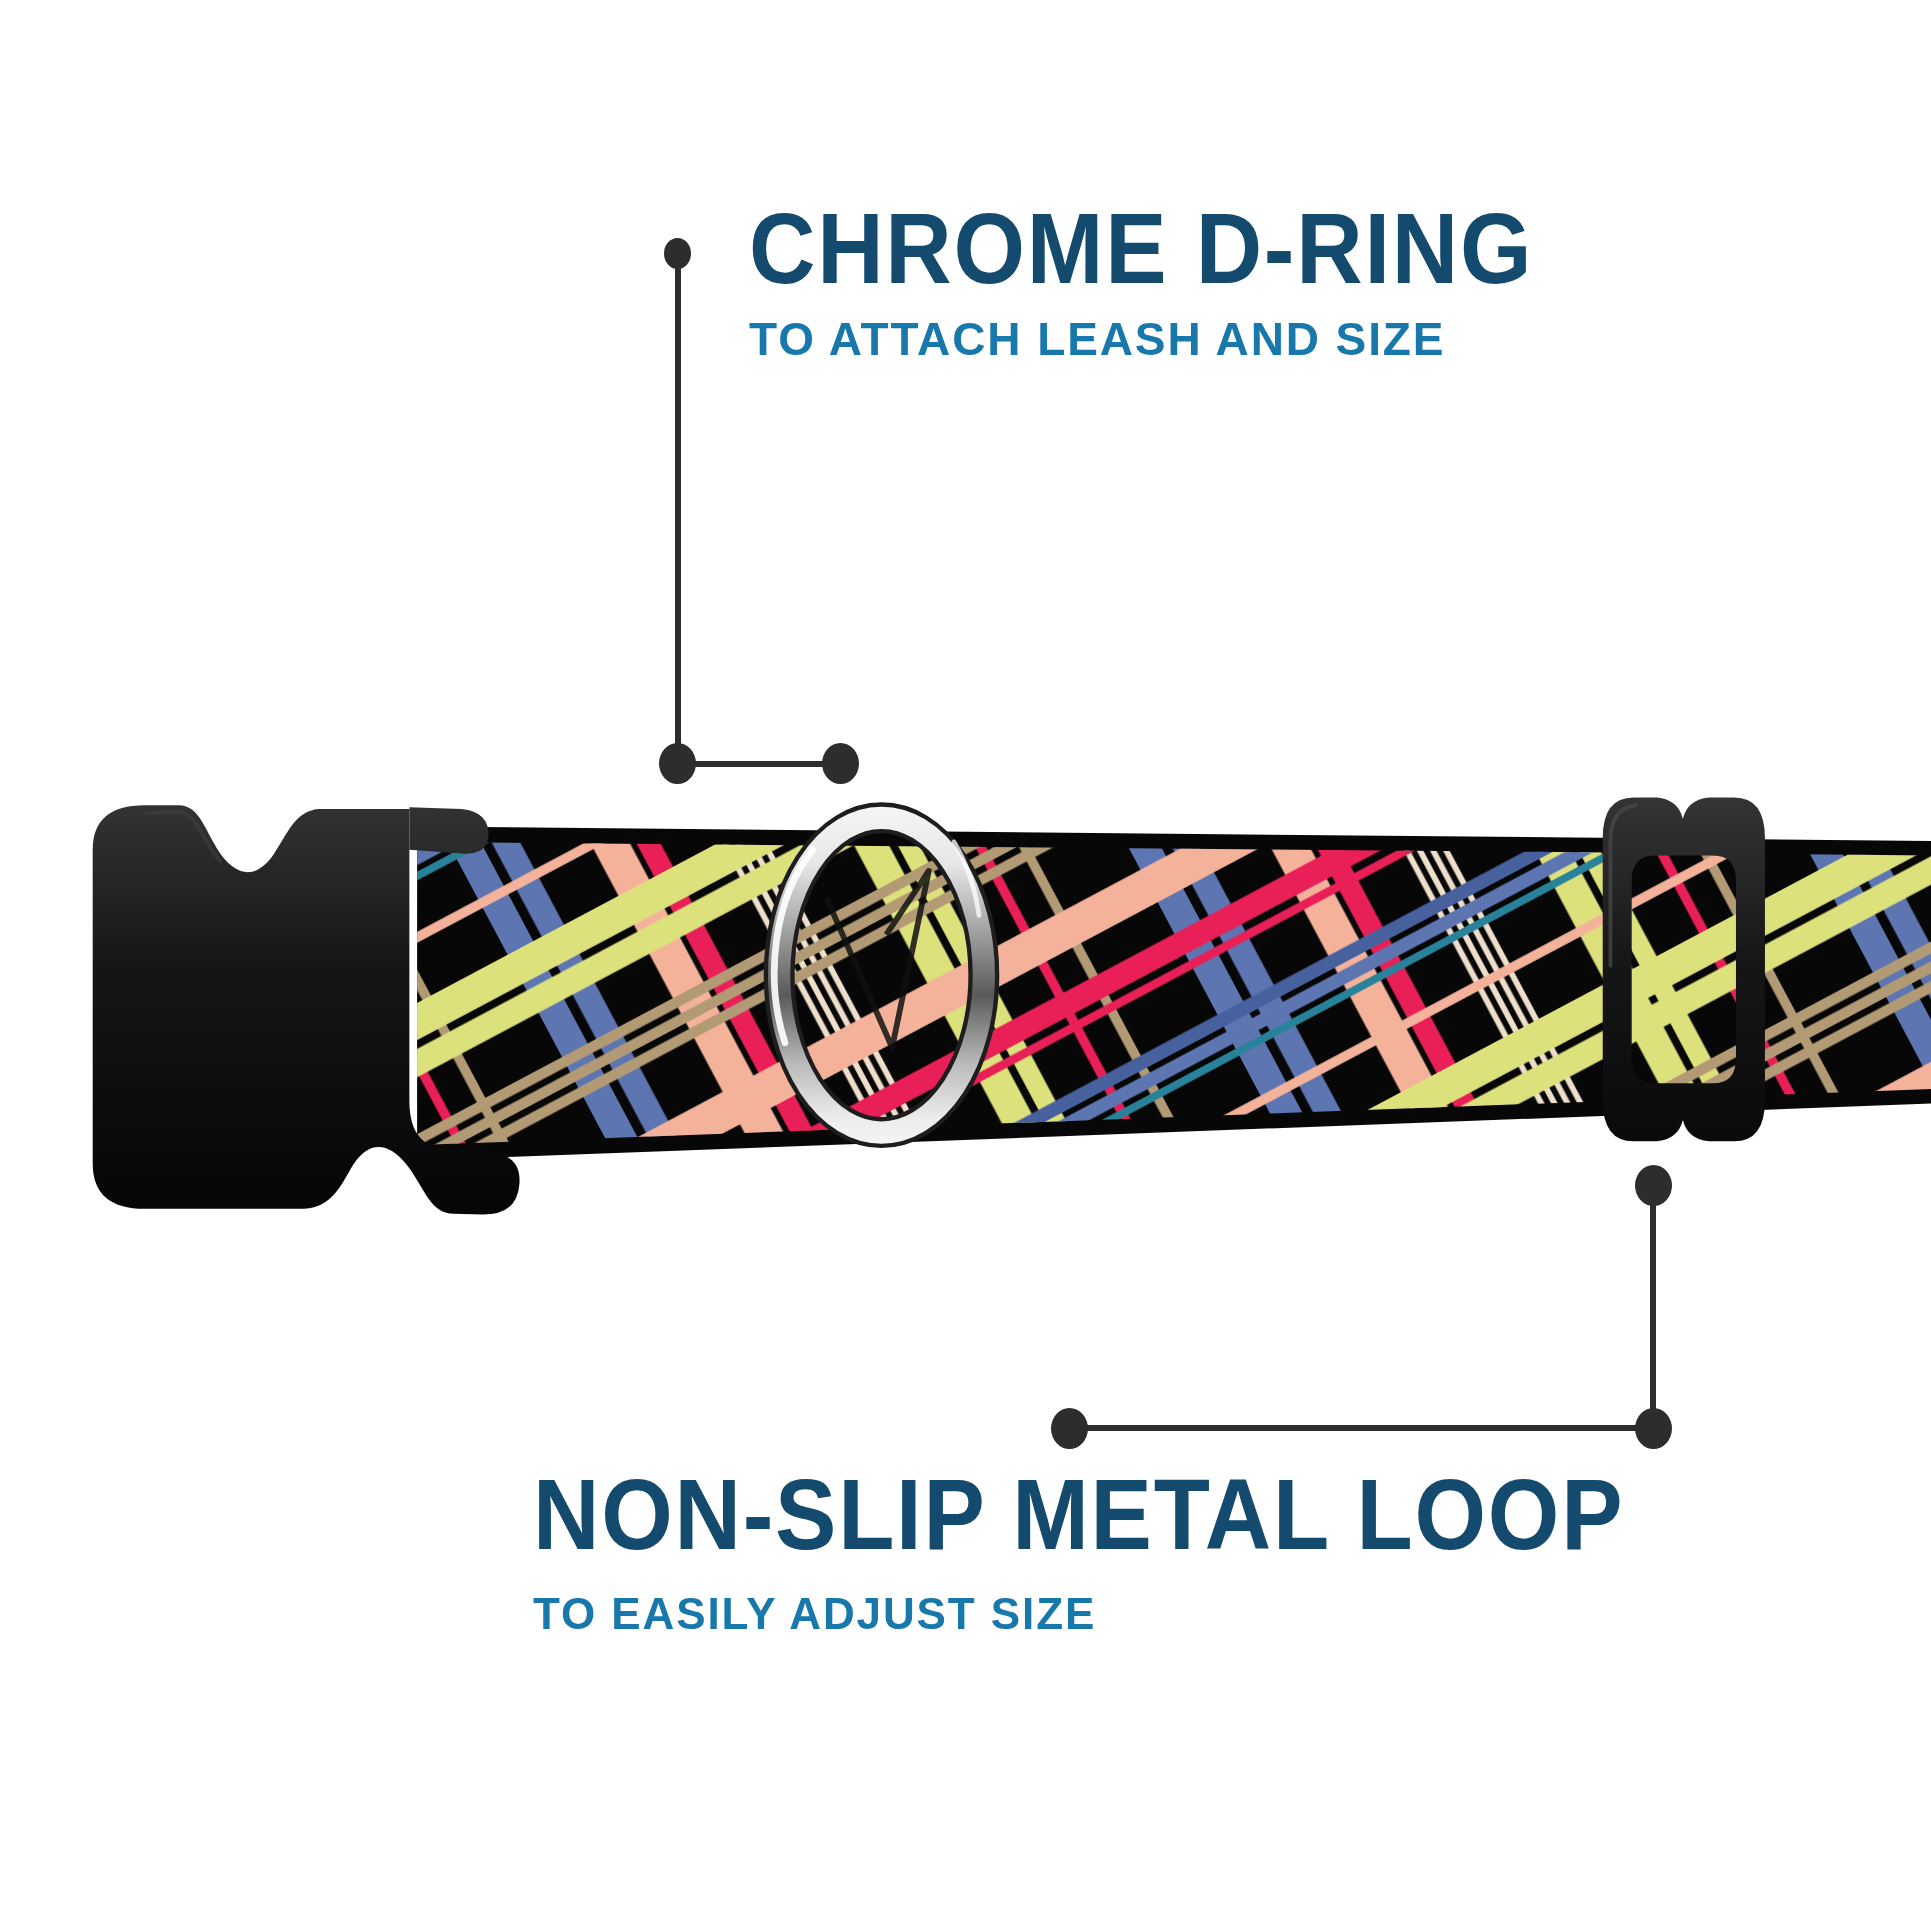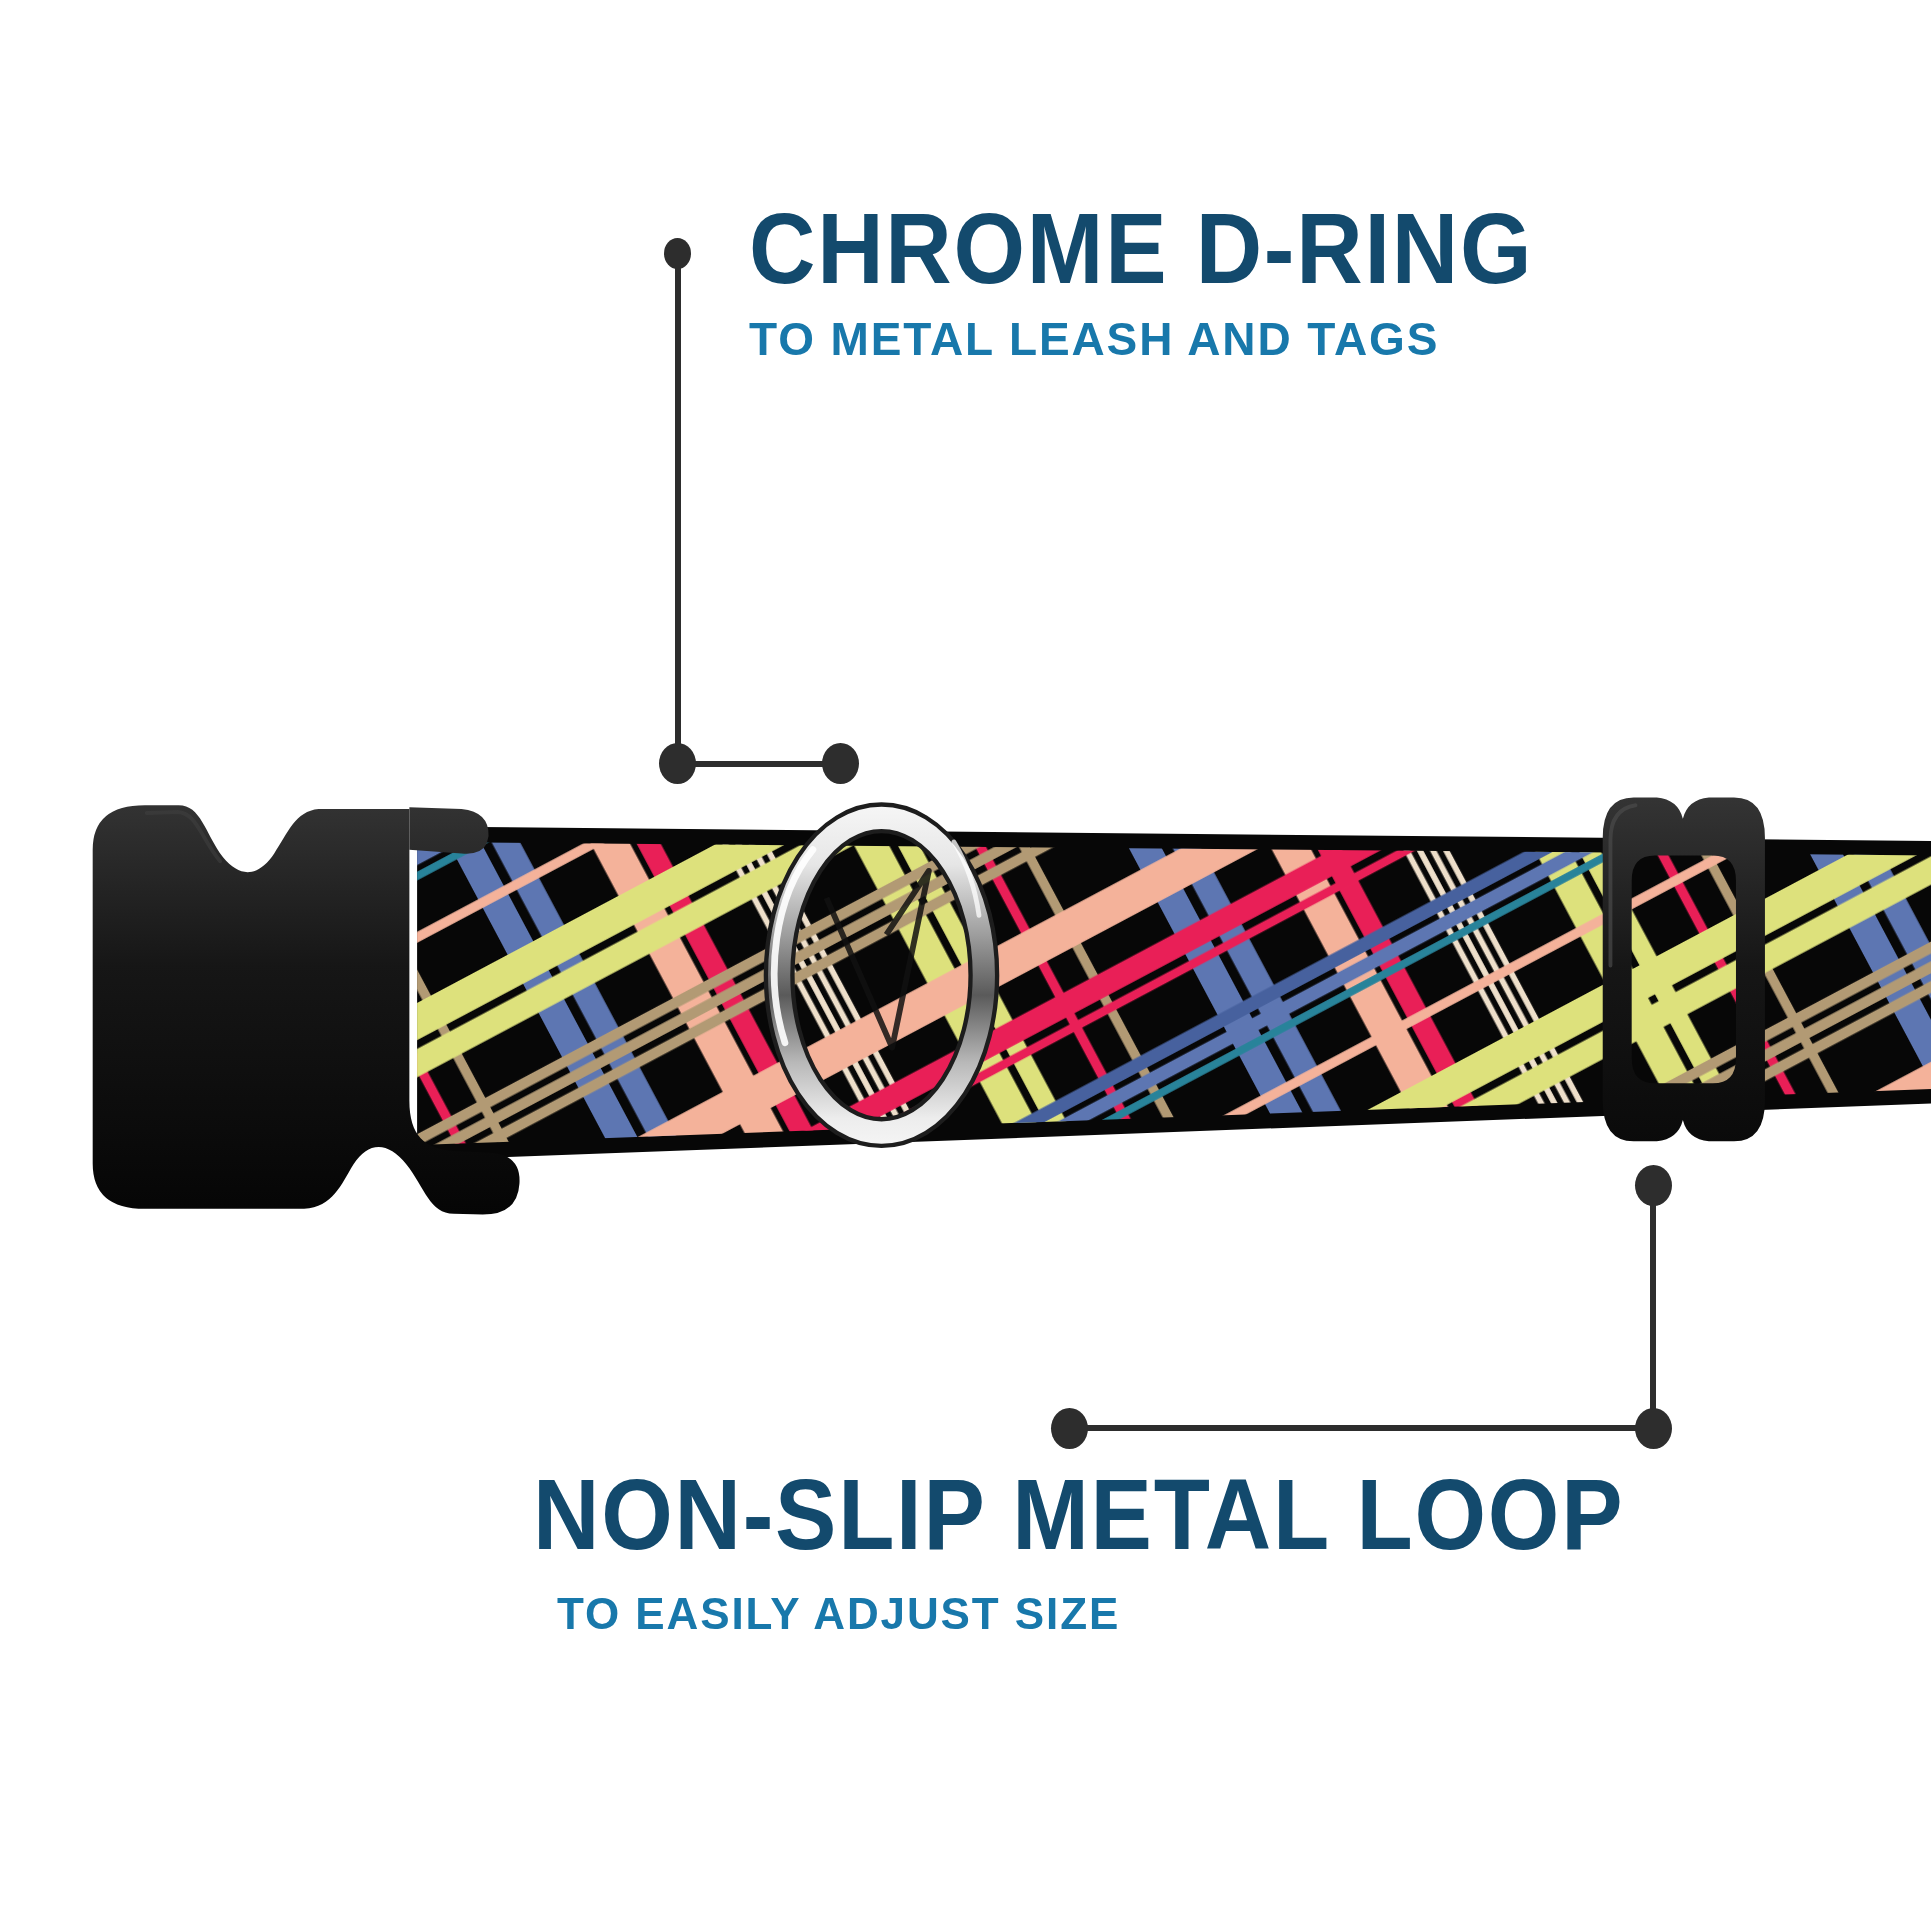--- a/index.html
+++ b/index.html
@@ -176,19 +176,19 @@
   <div class="leader-line" style="left:678px;top:761px;width:162px;height:5.8px;"></div>
   <div class="leader-dot" style="left:822px;top:743px;width:37px;height:41px;"></div>
 
   <div class="leader-dot" style="left:1635px;top:1165px;width:37px;height:41px;"></div>
   <div class="leader-line" style="left:1650px;top:1186px;width:5.8px;height:242px;"></div>
   <div class="leader-dot" style="left:1635px;top:1408px;width:37px;height:41px;"></div>
   <div class="leader-line" style="left:1070px;top:1425px;width:583px;height:5.8px;"></div>
   <div class="leader-dot" style="left:1051px;top:1408px;width:37px;height:41px;"></div>
 
   <div class="callout-title" style="left:749px;top:198px;">CHROME D-RING</div>
-  <div class="callout-sub" style="left:749px;top:316px;">TO METAL LEASH AND TAGS</div>
+  <div class="callout-sub" style="left:749px;top:316px;">TO ATTACH LEASH AND SIZE</div>
 
   <div class="callout-title" style="left:533px;top:1464px;">NON-SLIP METAL LOOP</div>
-  <div class="callout-sub small" style="left:533px;top:1592px;margin-left:24px;">TO EASILY ADJUST SIZE</div>
+  <div class="callout-sub small" style="left:533px;top:1592px;">TO EASILY ADJUST SIZE</div>
 
 </div>
 
 
 </body></html>

